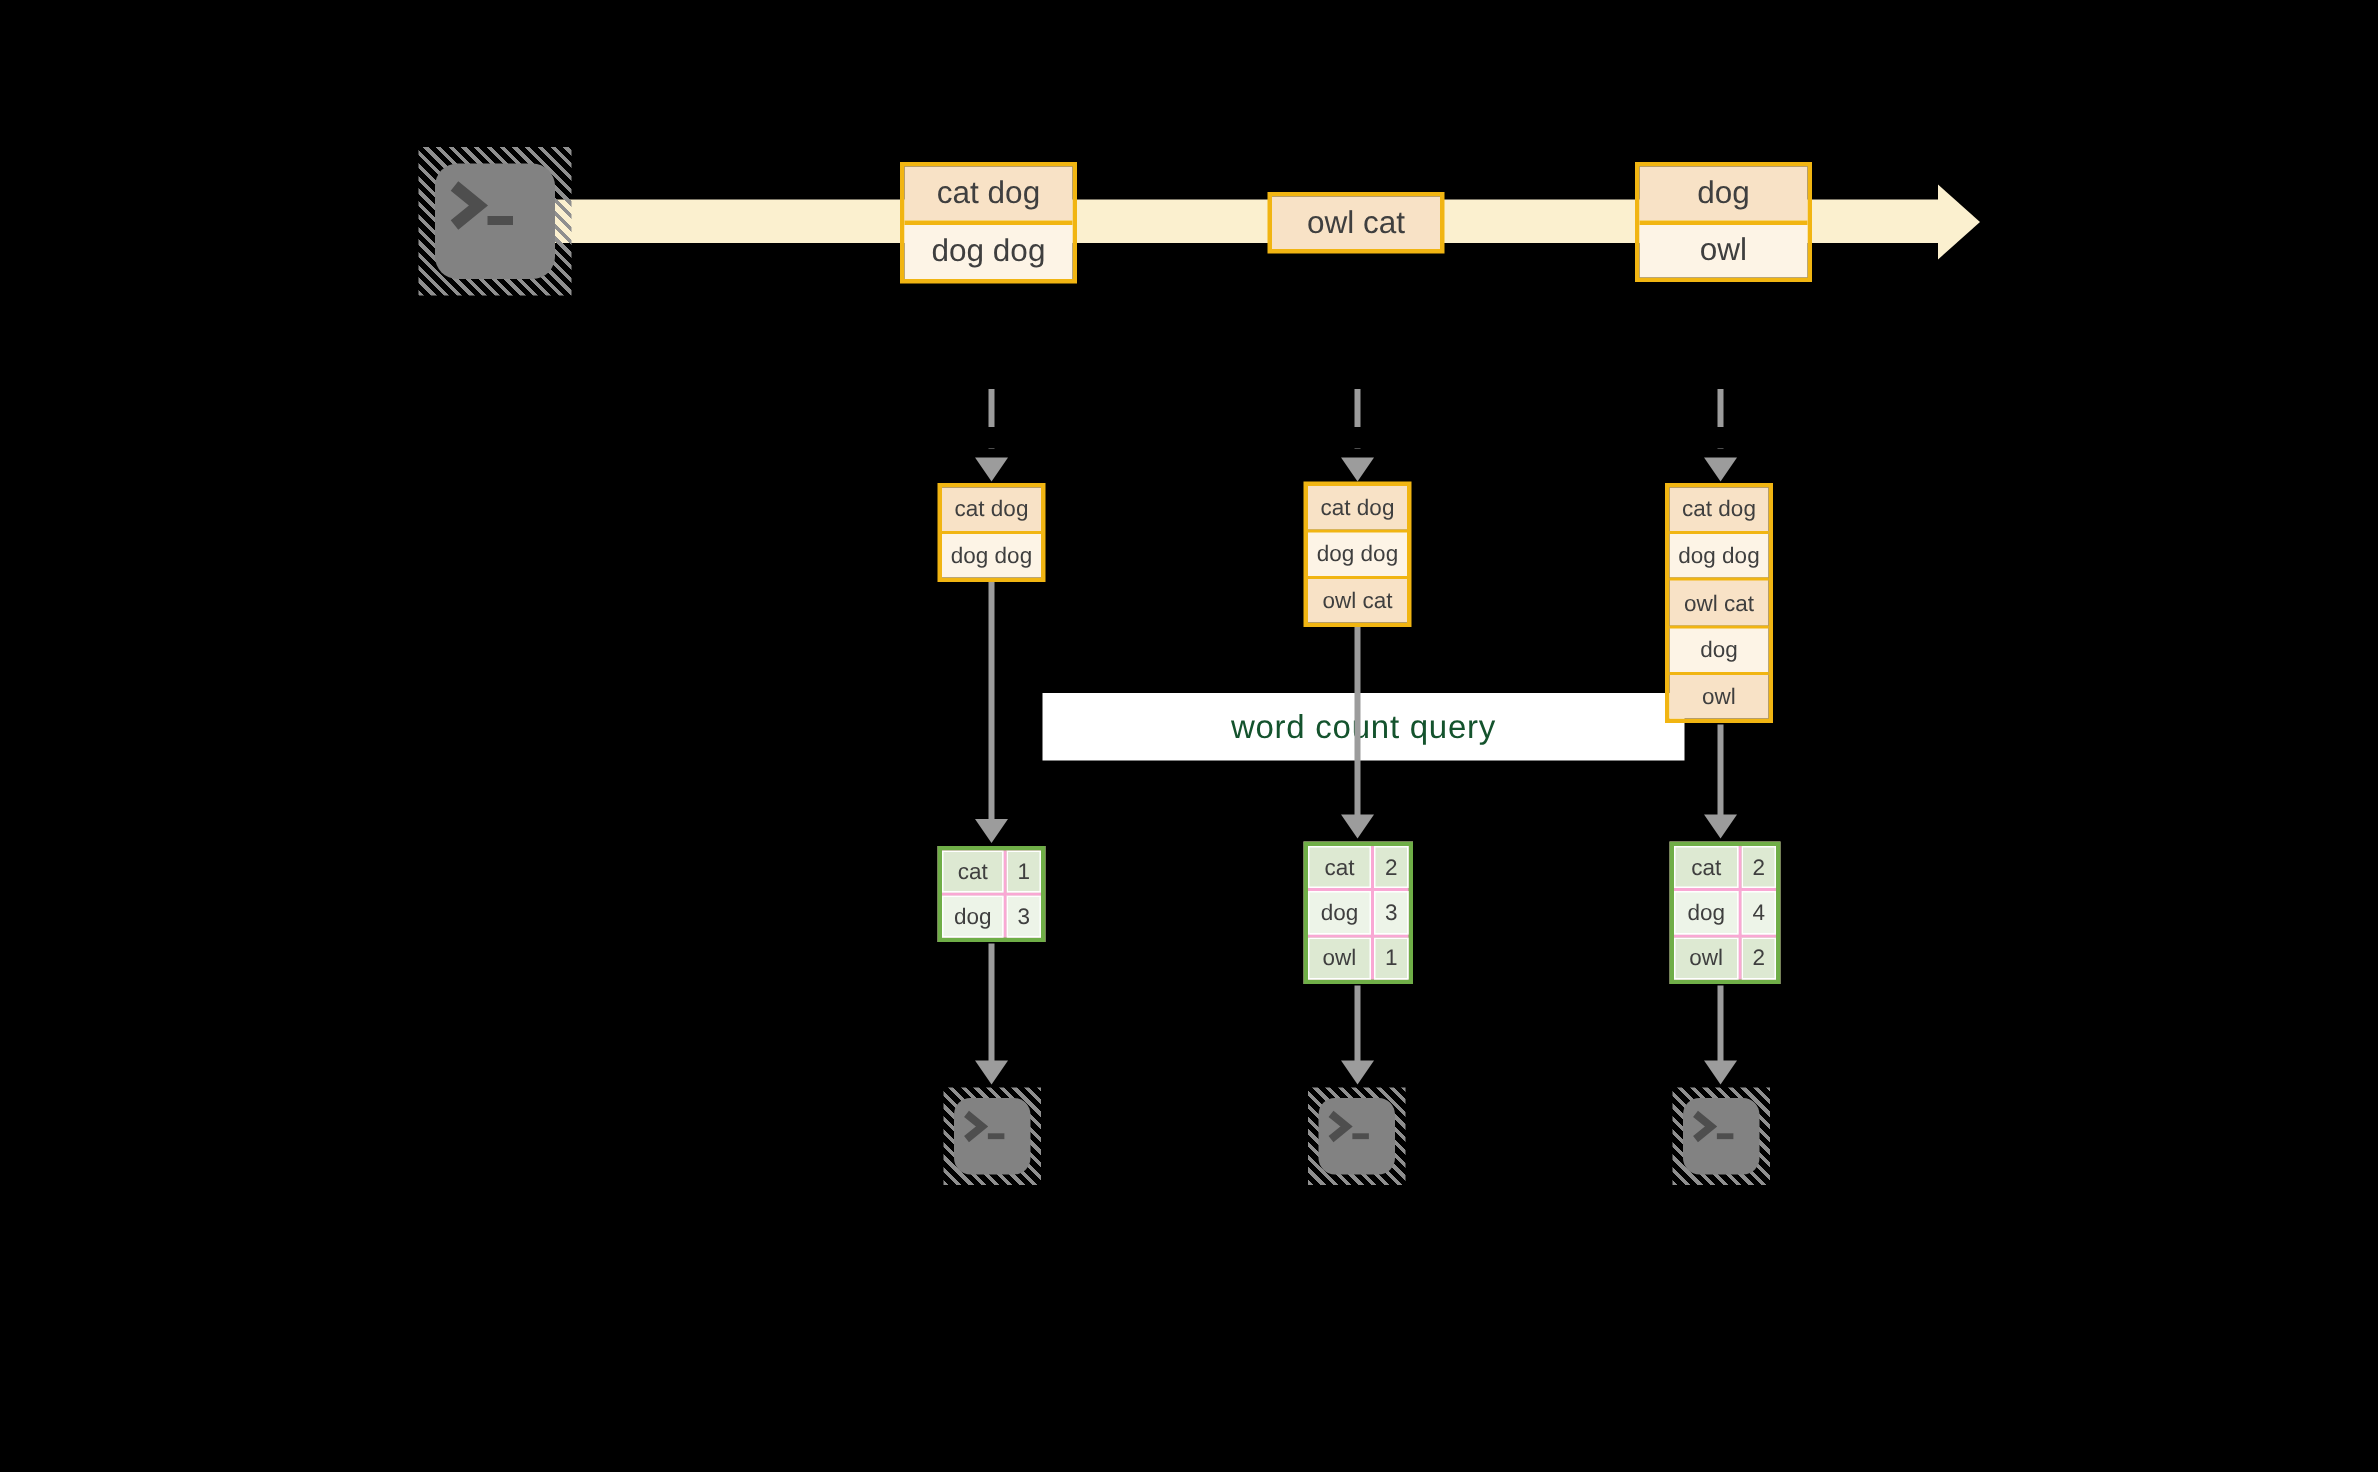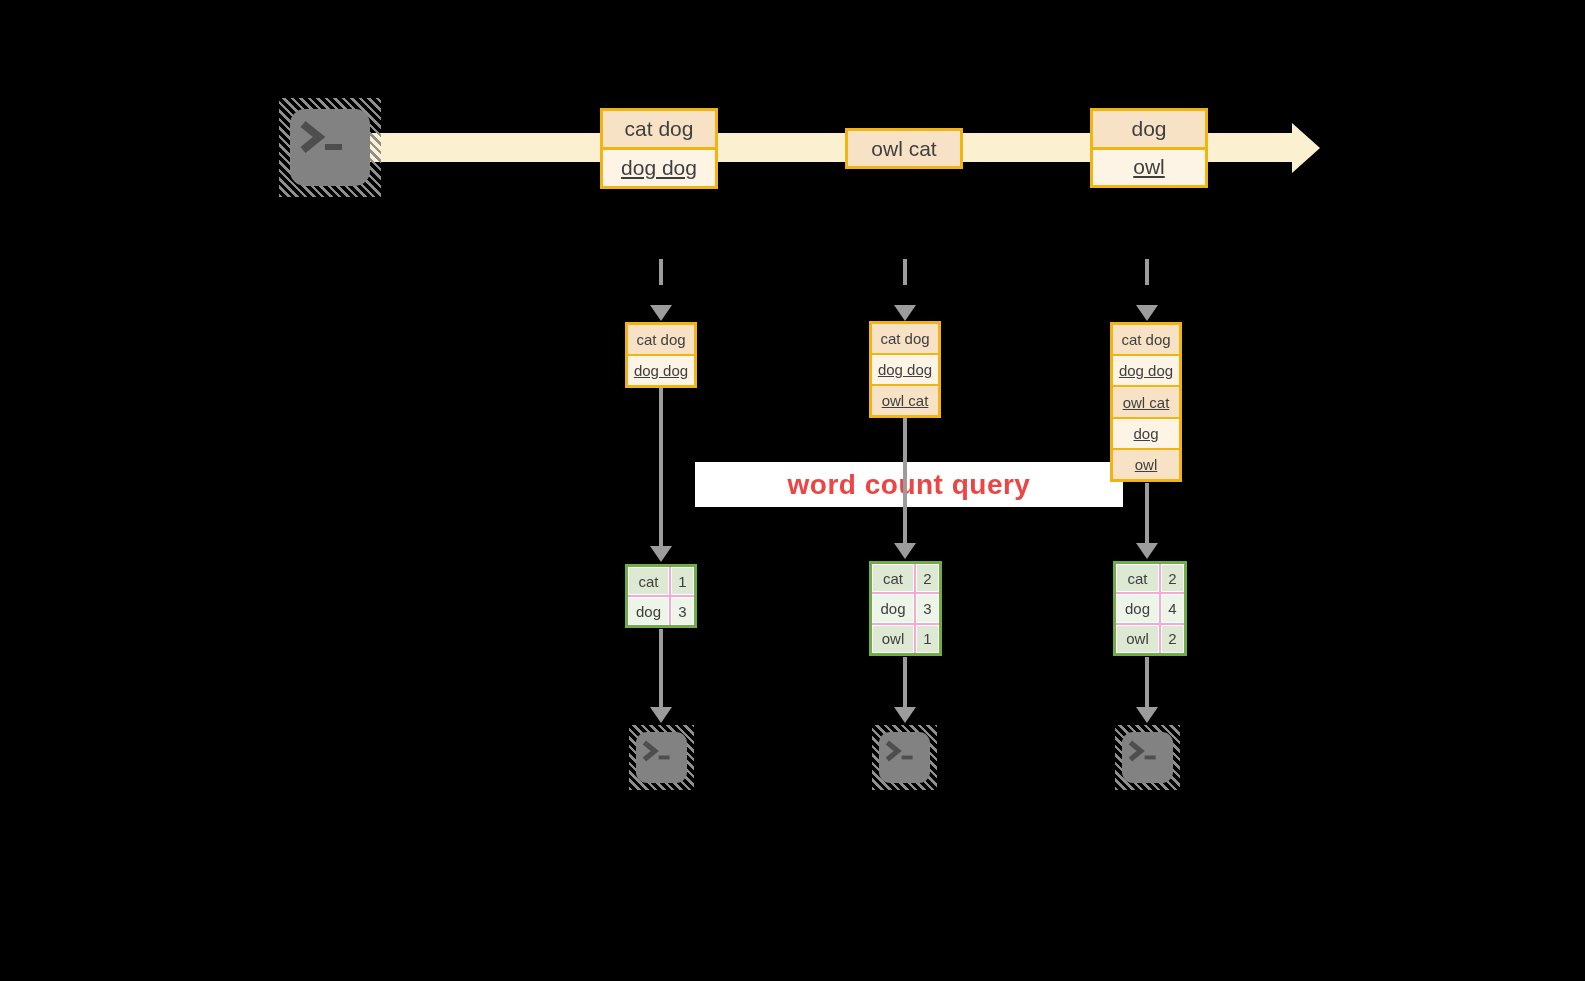--- a/index.html
+++ b/index.html
@@ -14,21 +14,21 @@
   .term-big .term-inner{inset:11px;border-radius:15px;}
   .term-sm .term-inner{inset:7px;border-radius:11px;}
   .glyph{position:absolute;}
   
   .band{position:absolute;left:370px;top:133px;width:922px;height:29px;background:#fbf0cf;z-index:0;}
   .band-head{position:absolute;left:1292px;top:123px;width:0;height:0;
     border-top:25px solid transparent;border-bottom:25px solid transparent;border-left:28px solid #fbf0cf;z-index:0;}
   
   .obox{position:absolute;border:3px solid #f1b512;box-sizing:border-box;display:flex;flex-direction:column;z-index:2;}
   .ocell{flex:1;display:flex;align-items:center;justify-content:center;}
-  .ocell + .ocell{border-top:3px solid #f1b512;text-decoration:underline;}
+  .ocell + .ocell{border-top:3px solid #f1b512;}
   .obox.small .ocell + .ocell{border-top:2px solid #f1b512;}
   .fill-d{background:#f8e2c6;}
   .fill-l{background:#fdf4e6;}
   .ev{font-size:21px;}
   .st{font-size:15px;}
   .ev-1{left:600px;top:108px;width:118px;height:81px;}
   .ev-2{left:845px;top:128px;width:118px;height:41px;}
   .ev-3{left:1090px;top:108px;width:118px;height:80px;}
   .st-1{left:625px;top:322px;width:72px;height:66px;}
   .st-2{left:869px;top:321px;width:72px;height:97px;}
@@ -38,22 +38,22 @@
     display:grid;grid-template-columns:1fr 23px;gap:2px;z-index:2;}
   .gcell{display:flex;align-items:center;justify-content:center;font-size:15px;
     box-shadow:inset 0 0 0 1px #ffffff;}
   .grow-d{background:#dde9d2;}
   .grow-l{background:#edf4e8;}
   .gt-1{left:625px;top:564px;width:72px;height:64px;grid-template-rows:repeat(2,1fr);}
   .gt-2{left:869px;top:561px;width:73px;height:95px;grid-template-rows:repeat(3,1fr);}
   .gt-3{left:1113px;top:561px;width:74px;height:95px;grid-template-rows:repeat(3,1fr);}
   
   .query{position:absolute;left:695px;top:462px;width:428px;height:45px;background:#ffffff;z-index:1;
-    display:flex;align-items:center;justify-content:center;font-size:28px;font-weight:700;
-    letter-spacing:.5px;color:#ef4444;}
+    display:flex;align-items:center;justify-content:center;font-size:22px;font-weight:400;
+    letter-spacing:.5px;color:#14532d;}
   
   .arrow{position:absolute;width:22px;z-index:2;}
   .arrow .line{position:absolute;left:9px;top:0;width:4px;background:#9c9c9c;}
   .arrow.dashed .line{background:repeating-linear-gradient(180deg,#9c9c9c 0 26px,transparent 26px 40px);}
   .arrow .head{position:absolute;left:0;bottom:0;width:0;height:0;
     border-left:11px solid transparent;border-right:11px solid transparent;border-top:16px solid #9c9c9c;}
   .arrow.solid .line{bottom:14px;}
 </style>
 </head>
 <body>

